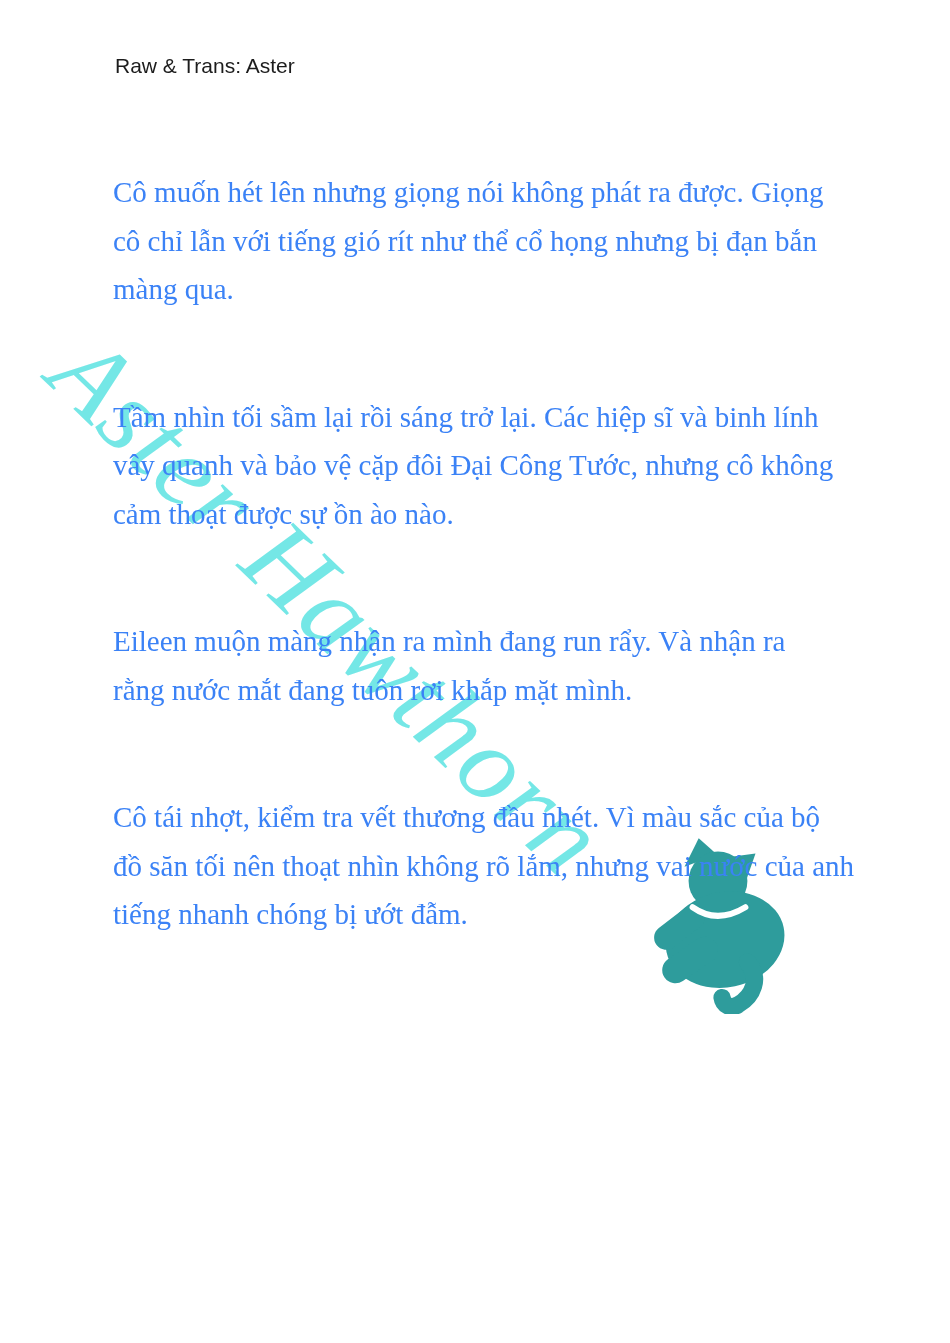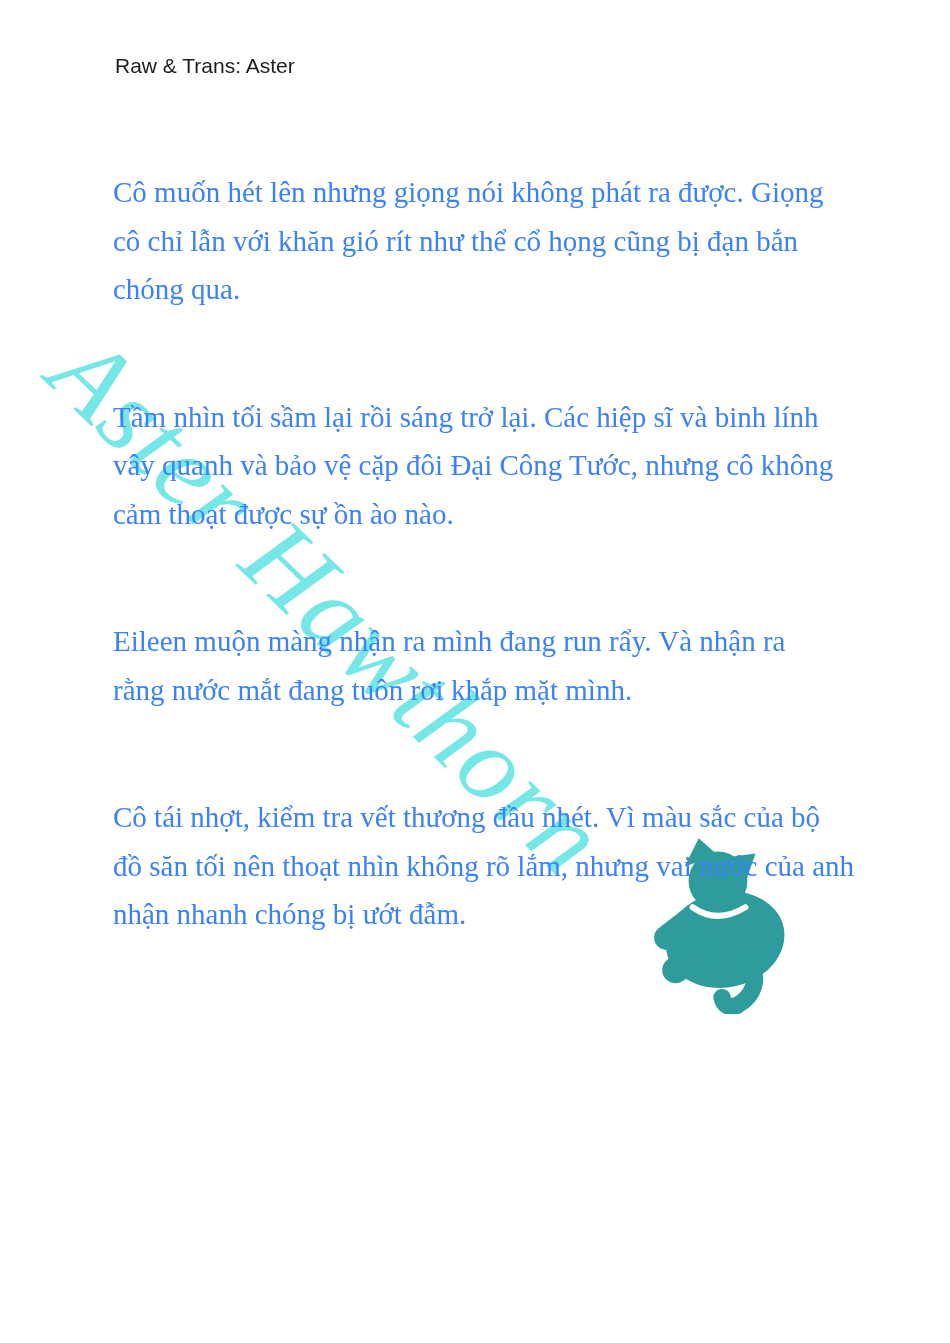--- a/index.html
+++ b/index.html
@@ -84,34 +84,34 @@
       <line x1="44" y1="80" x2="18" y2="100" stroke="#2e9c9c" stroke-width="24" stroke-linecap="round"></line>
       <line x1="56" y1="112" x2="27" y2="132" stroke="#2e9c9c" stroke-width="26" stroke-linecap="round"></line>
       <path d="M98,124 C112,140 103,158 89,166 C81,171 74,166 73,159" fill="none" stroke="#2e9c9c" stroke-width="17" stroke-linecap="round"></path>
     </g>
     <path d="M44,70 Q68,87 96,70" fill="none" stroke="#ffffff" stroke-width="6" stroke-linecap="round"></path>
   </svg>
 
   <div class="body-text" id="paragraphs">
       <div class="paragraph">
         <div class="text-line">Cô muốn hét lên nhưng giọng nói không phát ra được. Giọng</div>
-        <div class="text-line">cô chỉ lẫn với khăn gió rít như thể cổ họng cũng bị đạn bắn</div>
-        <div class="text-line">chóng qua.</div>
+        <div class="text-line">cô chỉ lẫn với tiếng gió rít như thể cổ họng nhưng bị đạn bắn</div>
+        <div class="text-line">màng qua.</div>
       </div>
       <div class="paragraph">
         <div class="text-line">Tầm nhìn tối sầm lại rồi sáng trở lại. Các hiệp sĩ và binh lính</div>
         <div class="text-line">vây quanh và bảo vệ cặp đôi Đại Công Tước, nhưng cô không</div>
         <div class="text-line">cảm thoạt được sự ồn ào nào.</div>
       </div>
       <div class="paragraph">
         <div class="text-line">Eileen muộn màng nhận ra mình đang run rẩy. Và nhận ra</div>
         <div class="text-line">rằng nước mắt đang tuôn rơi khắp mặt mình.</div>
       </div>
       <div class="paragraph">
         <div class="text-line">Cô tái nhợt, kiểm tra vết thương đầu nhét. Vì màu sắc của bộ</div>
         <div class="text-line">đồ săn tối nên thoạt nhìn không rõ lắm, nhưng vai nước của anh</div>
-        <div class="text-line">nhận nhanh chóng bị ướt đẫm.</div>
+        <div class="text-line">tiếng nhanh chóng bị ướt đẫm.</div>
       </div>
       <div class="paragraph">
       </div>
     </div>
 
 </div>
 
 </body></html>

